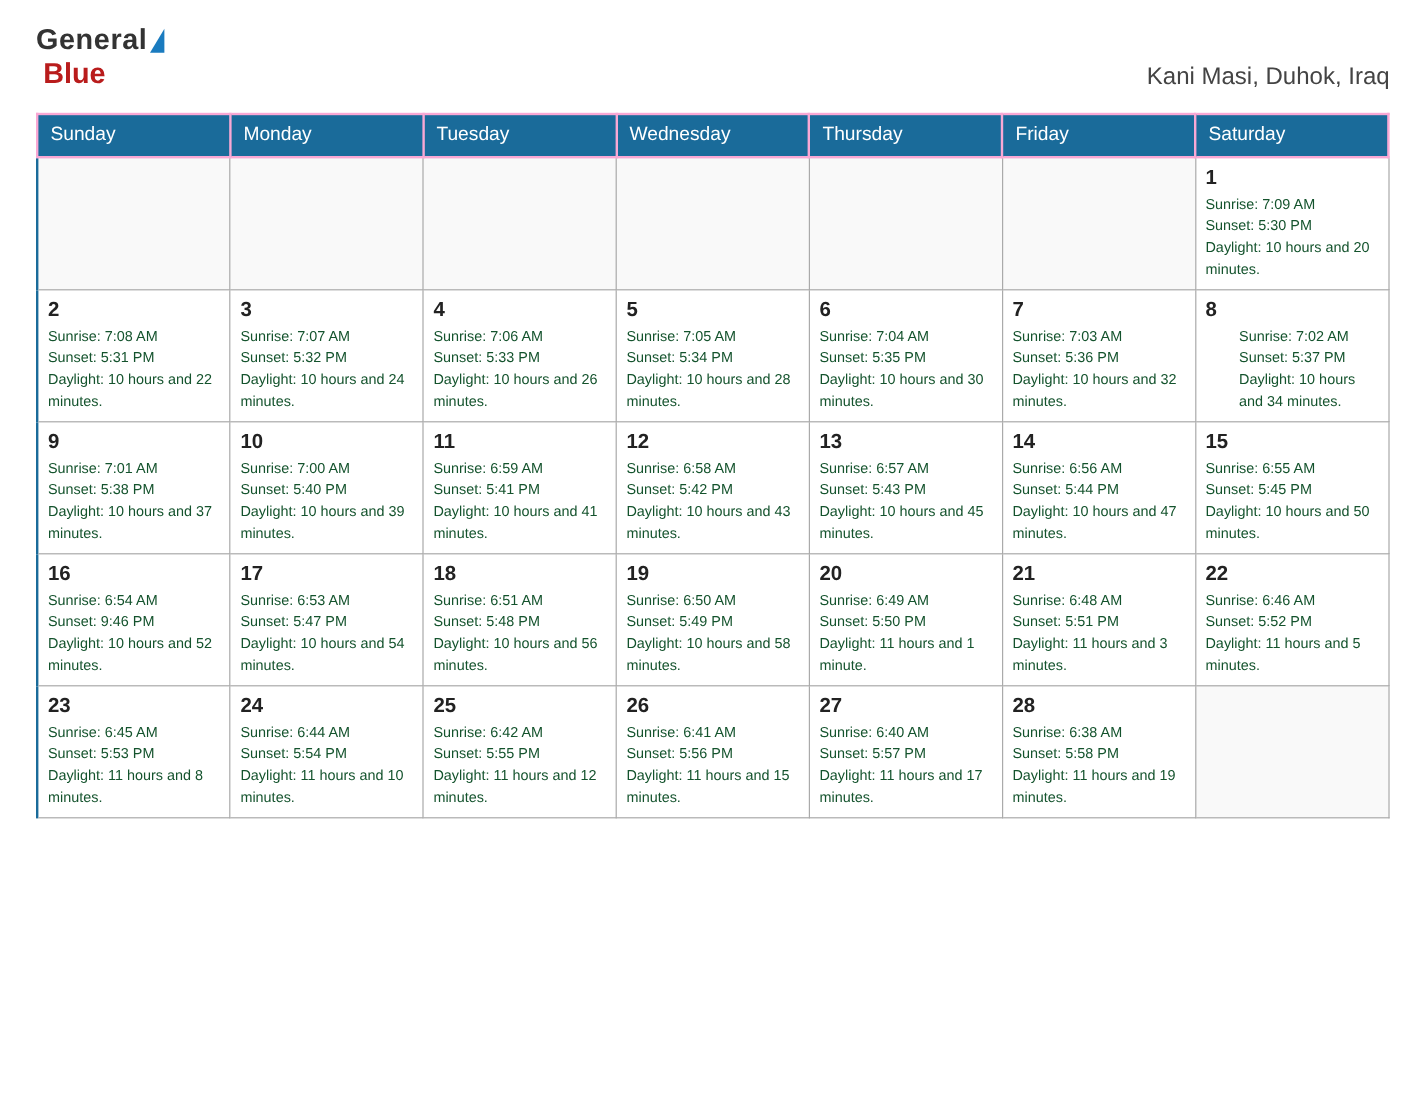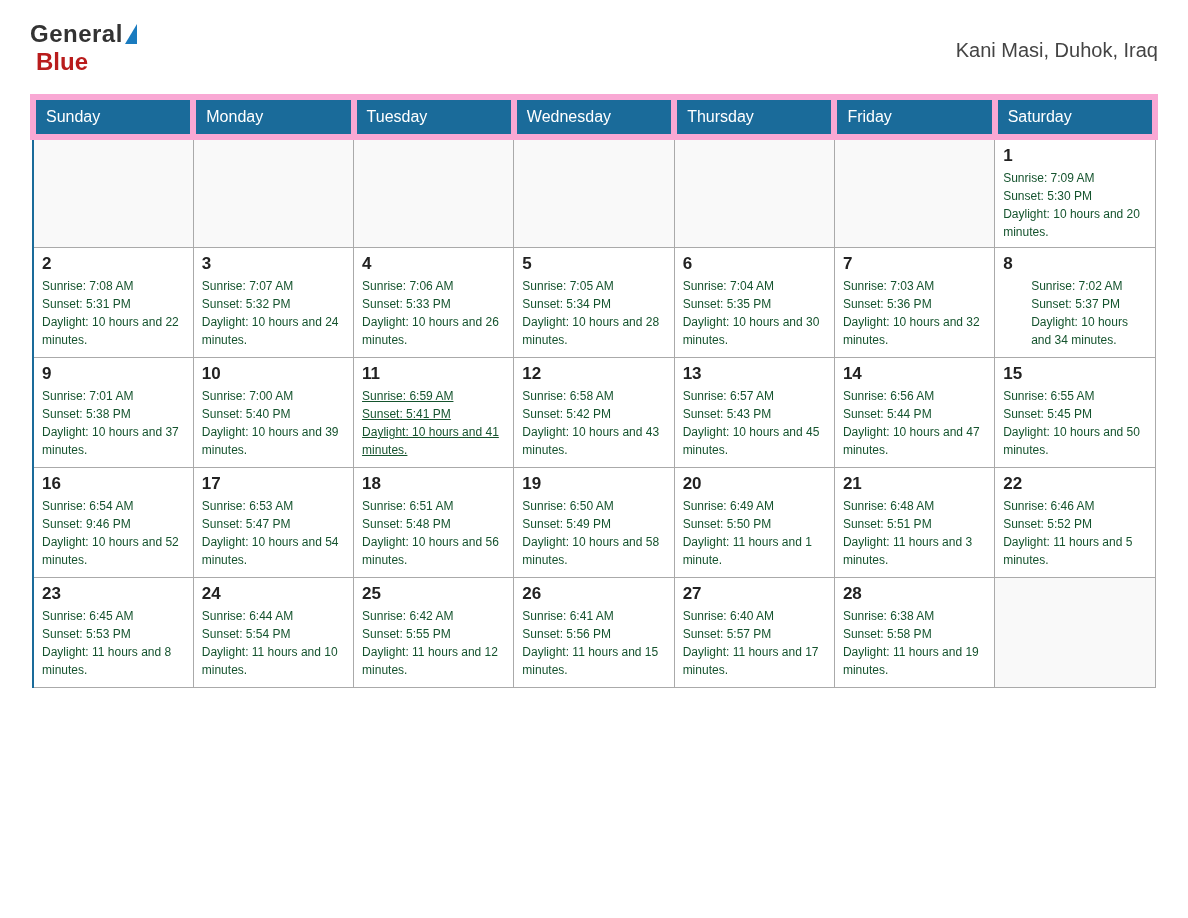--- a/index.html
+++ b/index.html
@@ -6,21 +6,21 @@
     body {
       font-family: Arial, Helvetica, sans-serif;
       background: #fff;
       padding: 20px 30px;
       width: 1188px;
       min-height: 918px;
     }
     .header {
       display: flex;
       justify-content: space-between;
-      align-items: center;
+      align-items: flex-end;
       margin-bottom: 18px;
     }
     .title-block {
       text-align: right;
     }
     .month-title {
       font-size: 46px;
       font-weight: normal;
       color: #222;
       line-height: 1.1;
@@ -35,21 +35,21 @@
       border-collapse: collapse;
       border: 1px solid #999;
     }
     .calendar thead th {
       background-color: #1a6b9a;
       color: #fff;
       padding: 8px 10px;
       text-align: left;
       font-size: 16px;
       font-weight: normal;
-      border: 6px solid #f9a8d4;
+      border: 2px solid #f9a8d4;
     }
     .calendar tbody td {
       border: 1px solid #aaa;
       vertical-align: top;
       padding: 6px 8px;
       width: 14.28%;
       min-height: 110px;
       height: 110px;
     }
     .day-number {
@@ -195,21 +195,21 @@
 Daylight: 10 hours and 37 minutes.</div>
         </td>
         <td>
           <span class="day-number">10</span>
           <div class="day-info" style="white-space: pre-line;">Sunrise: 7:00 AM
 Sunset: 5:40 PM
 Daylight: 10 hours and 39 minutes.</div>
         </td>
         <td>
           <span class="day-number">11</span>
-          <div class="day-info" style="white-space: pre-line; text-decoration: underline;">Sunrise: 6:59 AM
+          <div class="day-info" style="white-space: pre-line;">Sunrise: 6:59 AM
 Sunset: 5:41 PM
 Daylight: 10 hours and 41 minutes.</div>
         </td>
         <td>
           <span class="day-number">12</span>
           <div class="day-info" style="white-space: pre-line;">Sunrise: 6:58 AM
 Sunset: 5:42 PM
 Daylight: 10 hours and 43 minutes.</div>
         </td>
         <td>

